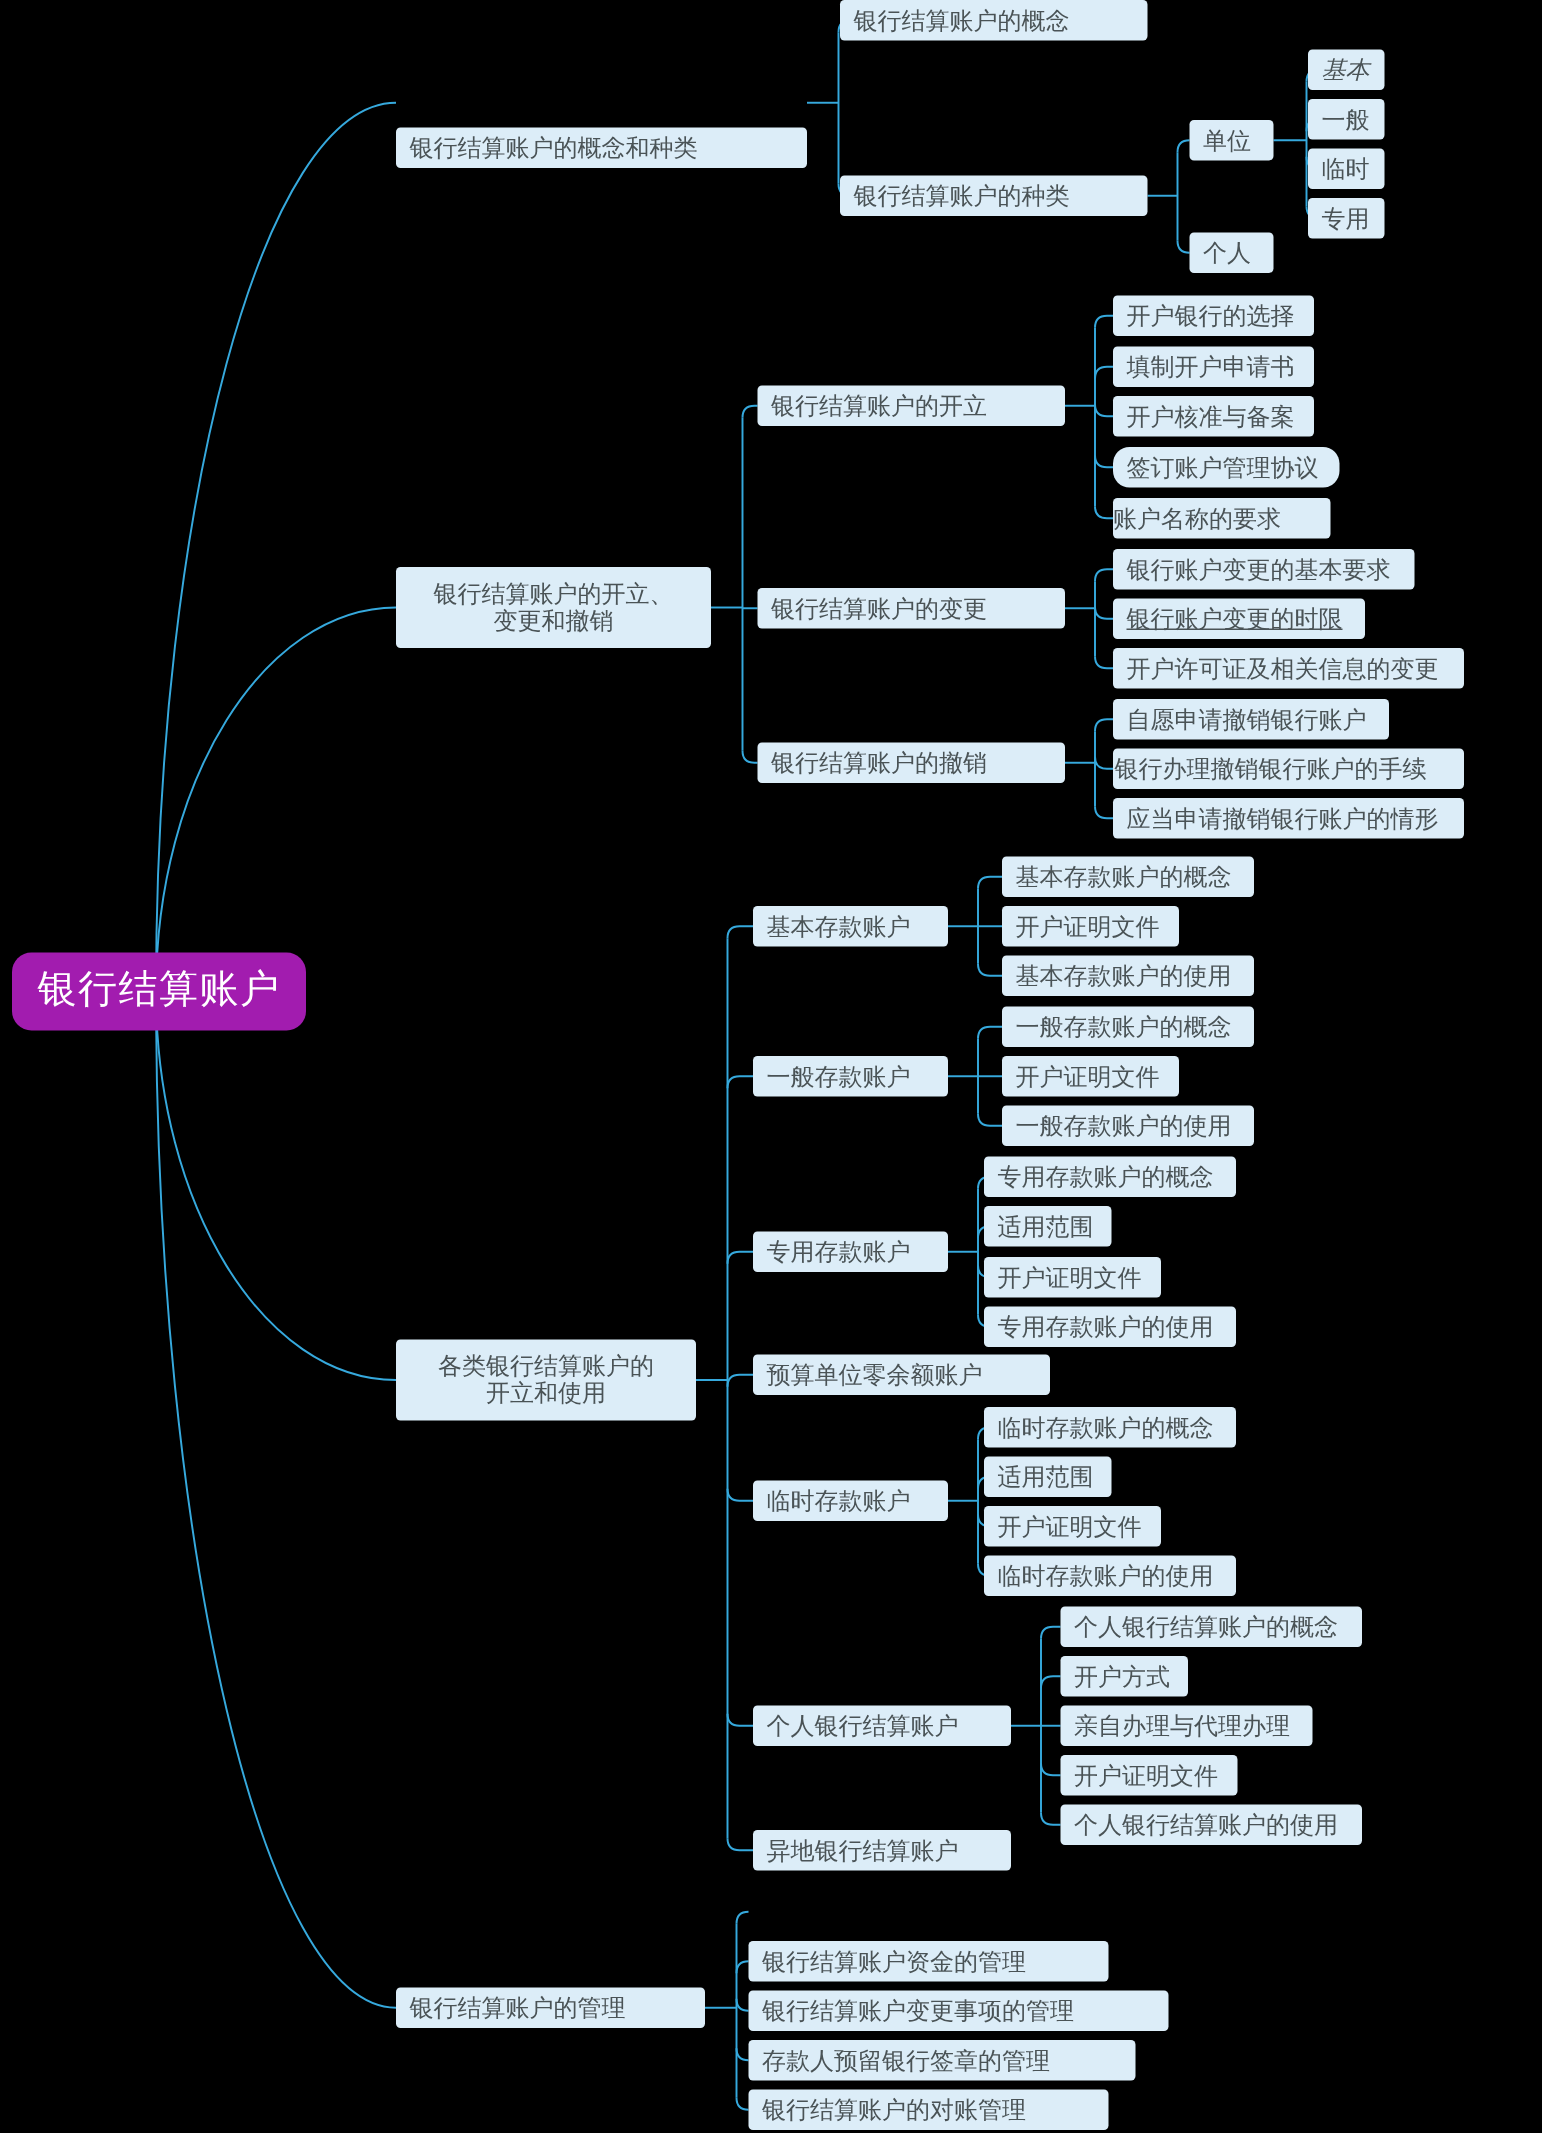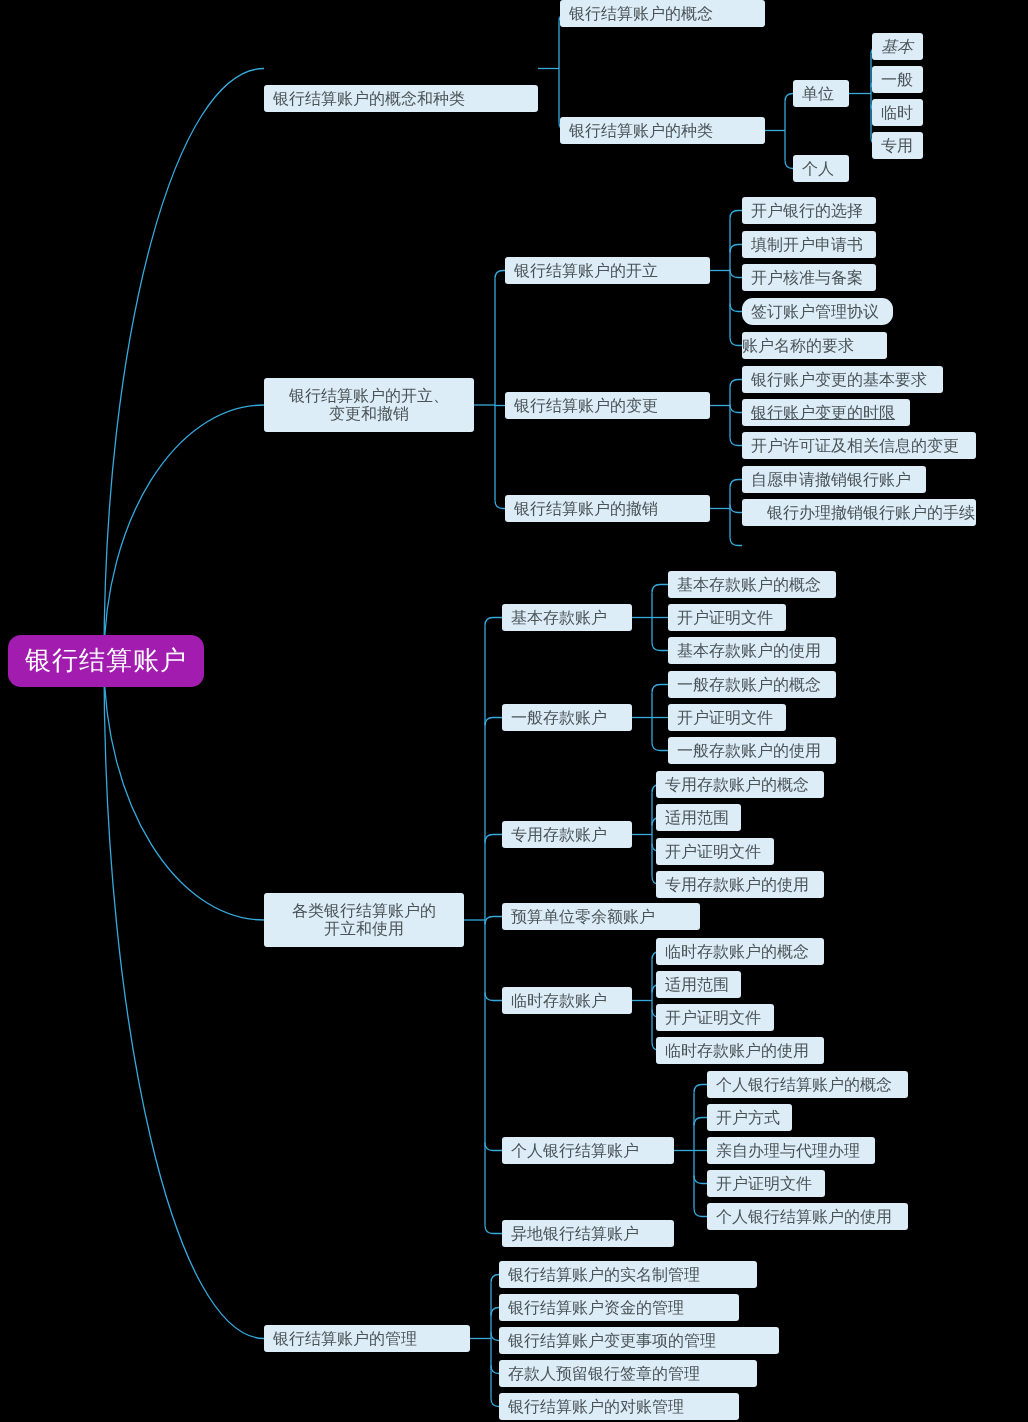--- a/index.html
+++ b/index.html
@@ -121,21 +121,22 @@
     <div class="node" style="left: 742px; top: 231px; width: 134.48px; height: 27px; font-size: 16px; padding: 0px 9px;">填制开户申请书</div>
     <div class="node" style="left: 742px; top: 264px; width: 134.48px; height: 27px; font-size: 16px; padding: 0px 9px;">开户核准与备案</div>
     <div class="node" style="left: 742px; top: 298px; width: 151.12px; height: 27px; font-size: 16px; padding: 0px 9px; border-radius: 11px;">签订账户管理协议</div>
     <div class="node" style="left: 742px; top: 332px; width: 145px; height: 27px; font-size: 16px; padding: 0px 0;">账户名称的要求</div>
     <div class="node" style="left: 505px; top: 392px; width: 205px; height: 27px; font-size: 16px; padding: 0px 9px;">银行结算账户的变更</div>
     <div class="node" style="left: 742px; top: 366px; width: 201.04px; height: 27px; font-size: 16px; padding: 0px 9px;">银行账户变更的基本要求</div>
     <div class="node" style="left: 742px; top: 399px; width: 167.76px; height: 27px; font-size: 16px; padding: 0px 9px; text-decoration: underline;">银行账户变更的时限</div>
     <div class="node" style="left: 742px; top: 432px; width: 234.32px; height: 27px; font-size: 16px; padding: 0px 9px;">开户许可证及相关信息的变更</div>
     <div class="node" style="left: 505px; top: 495px; width: 205px; height: 27px; font-size: 16px; padding: 0px 9px;">银行结算账户的撤销</div>
     <div class="node" style="left: 742px; top: 466px; width: 184.4px; height: 27px; font-size: 16px; padding: 0px 9px;">自愿申请撤销银行账户</div>
-    <div class="node" style="left: 742px; top: 499px; width: 234.32px; height: 27px; font-size: 16px; padding: 0px 25px;">银行办理撤销银行账户的手续</div>
+    <div class="node" style="left: 742px; top: 499px; width: 234.32px; height: 27px; font-size: 16px; padding: 0px 1px;">银行办理撤销银行账户的手续</div>
+    <div class="node" style="left: 742px; top: 532px; width: 234.32px; height: 27px; font-size: 16px; padding: 0px 9px;">应当申请撤销银行账户的情形</div>
     <div class="node center" style="left: 264px; top: 893px; width: 200px; height: 54px; font-size: 16px; padding: 0px 9px;">各类银行结算账户的
 开立和使用</div>
     <div class="node" style="left: 502px; top: 604px; width: 130px; height: 27px; font-size: 16px; padding: 0px 9px;">基本存款账户</div>
     <div class="node" style="left: 668px; top: 571px; width: 167.76px; height: 27px; font-size: 16px; padding: 0px 9px;">基本存款账户的概念</div>
     <div class="node" style="left: 668px; top: 604px; width: 117.84px; height: 27px; font-size: 16px; padding: 0px 9px;">开户证明文件</div>
     <div class="node" style="left: 668px; top: 637px; width: 167.76px; height: 27px; font-size: 16px; padding: 0px 9px;">基本存款账户的使用</div>
     <div class="node" style="left: 502px; top: 704px; width: 130px; height: 27px; font-size: 16px; padding: 0px 9px;">一般存款账户</div>
     <div class="node" style="left: 668px; top: 671px; width: 167.76px; height: 27px; font-size: 16px; padding: 0px 9px;">一般存款账户的概念</div>
     <div class="node" style="left: 668px; top: 704px; width: 117.84px; height: 27px; font-size: 16px; padding: 0px 9px;">开户证明文件</div>
     <div class="node" style="left: 668px; top: 737px; width: 167.76px; height: 27px; font-size: 16px; padding: 0px 9px;">一般存款账户的使用</div>
@@ -151,18 +152,17 @@
     <div class="node" style="left: 656px; top: 1004px; width: 117.84px; height: 27px; font-size: 16px; padding: 0px 9px;">开户证明文件</div>
     <div class="node" style="left: 656px; top: 1037px; width: 167.76px; height: 27px; font-size: 16px; padding: 0px 9px;">临时存款账户的使用</div>
     <div class="node" style="left: 502px; top: 1137px; width: 172px; height: 27px; font-size: 16px; padding: 0px 9px;">个人银行结算账户</div>
     <div class="node" style="left: 707px; top: 1071px; width: 201.04px; height: 27px; font-size: 16px; padding: 0px 9px;">个人银行结算账户的概念</div>
     <div class="node" style="left: 707px; top: 1104px; width: 84.56px; height: 27px; font-size: 16px; padding: 0px 9px;">开户方式</div>
     <div class="node" style="left: 707px; top: 1137px; width: 167.76px; height: 27px; font-size: 16px; padding: 0px 9px;">亲自办理与代理办理</div>
     <div class="node" style="left: 707px; top: 1170px; width: 117.84px; height: 27px; font-size: 16px; padding: 0px 9px;">开户证明文件</div>
     <div class="node" style="left: 707px; top: 1203px; width: 201.04px; height: 27px; font-size: 16px; padding: 0px 9px;">个人银行结算账户的使用</div>
     <div class="node" style="left: 502px; top: 1220px; width: 172px; height: 27px; font-size: 16px; padding: 0px 9px;">异地银行结算账户</div>
     <div class="node" style="left: 264px; top: 1325px; width: 206px; height: 27px; font-size: 16px; padding: 0px 9px;">银行结算账户的管理</div>
-    <div class="node" style="left: 499px; top: 1261px; width: 258px; height: 27px; font-size: 16px; padding: 0px 9px;">银行结算账户的实名制管理</div>
     <div class="node" style="left: 499px; top: 1294px; width: 240px; height: 27px; font-size: 16px; padding: 0px 9px;">银行结算账户资金的管理</div>
     <div class="node" style="left: 499px; top: 1327px; width: 280px; height: 27px; font-size: 16px; padding: 0px 9px;">银行结算账户变更事项的管理</div>
     <div class="node" style="left: 499px; top: 1360px; width: 258px; height: 27px; font-size: 16px; padding: 0px 9px;">存款人预留银行签章的管理</div>
     <div class="node" style="left: 499px; top: 1393px; width: 240px; height: 27px; font-size: 16px; padding: 0px 9px;">银行结算账户的对账管理</div>
   </div>
 
 </body></html>

